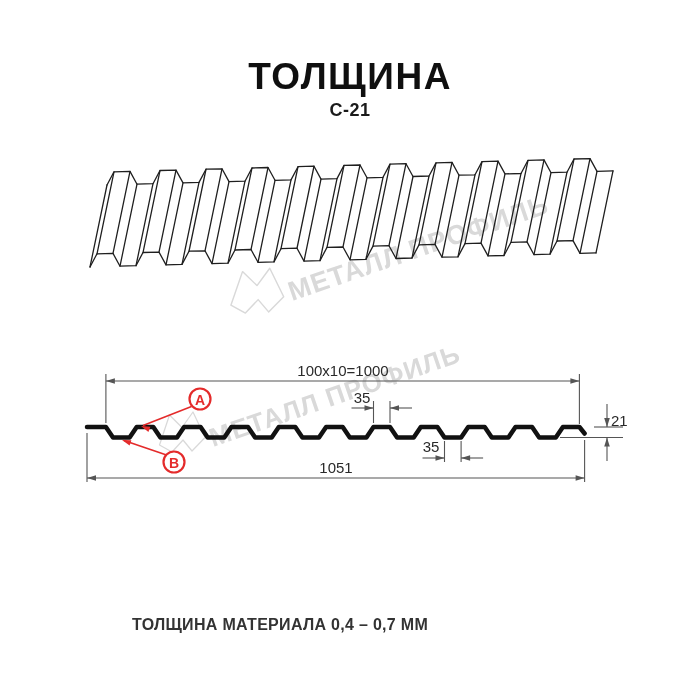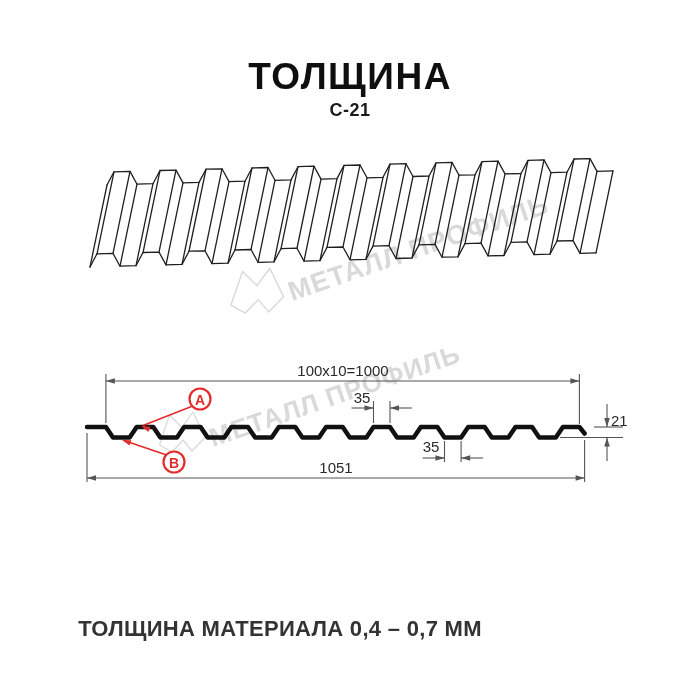--- a/index.html
+++ b/index.html
@@ -3,21 +3,21 @@
 <meta charset="utf-8">
 <style>
   html,body{margin:0;padding:0;background:#fff;}
   .canvas{position:relative;width:700px;height:700px;background:#fff;overflow:hidden;
           font-family:"Liberation Sans",sans-serif;}
   .page-title{position:absolute;top:56px;left:0;width:700px;text-align:center;
               font-size:37px;font-weight:bold;letter-spacing:1.5px;color:#0f0f0f;}
   .profile-code{position:absolute;top:100px;left:0;width:700px;text-align:center;
                 font-size:18px;font-weight:bold;letter-spacing:0.5px;color:#1a1a1a;}
   .thickness-note{position:absolute;top:616px;left:0;width:560px;text-align:center;
-                  font-size:22px;font-weight:bold;letter-spacing:0.3px;color:#333;}
+                  font-size:16px;font-weight:bold;letter-spacing:0.3px;color:#333;}
   svg{position:absolute;overflow:visible;}
   .wm-logo{fill:none;stroke:var(--wm);stroke-width:2.5;stroke-linejoin:round;}
   .wm-text{fill:var(--wm);font-size:27px;font-weight:bold;letter-spacing:1px;}
   .wm-text2{fill:var(--wm);font-size:26px;font-weight:bold;letter-spacing:1px;}
   .dim-text{fill:var(--dimtext);font-size:15px;}
   .red-c{fill:none;stroke:var(--red);stroke-width:2.2;}
   .red-t{fill:var(--red);font-size:14px;font-weight:bold;text-anchor:middle;}
 </style>
 </head>
 <body>

